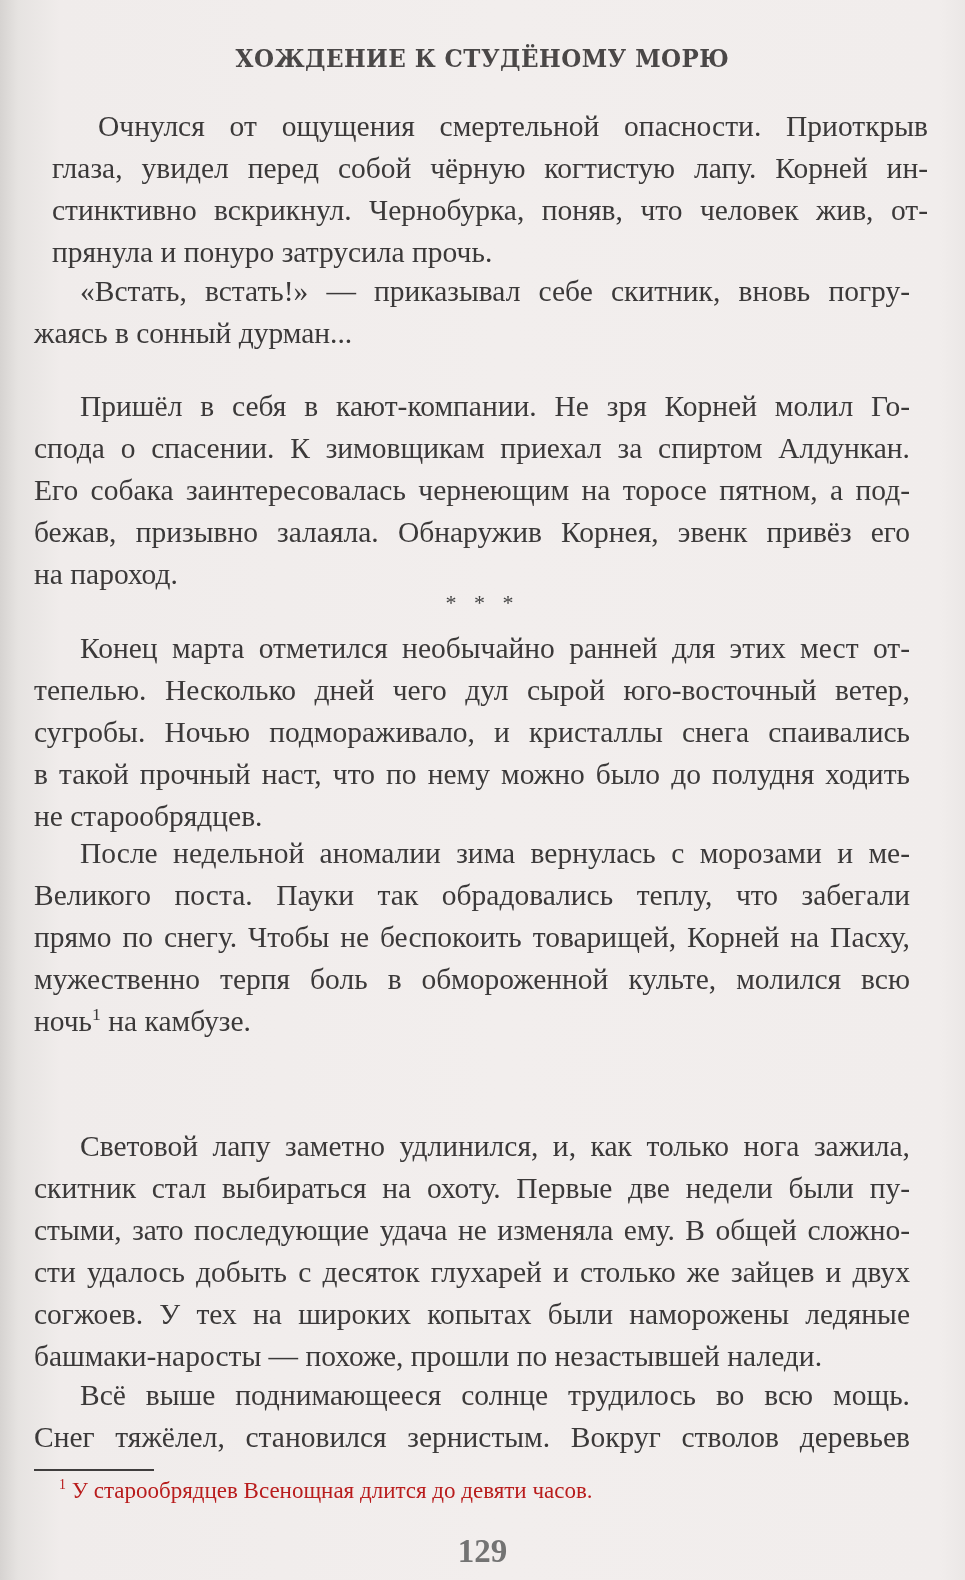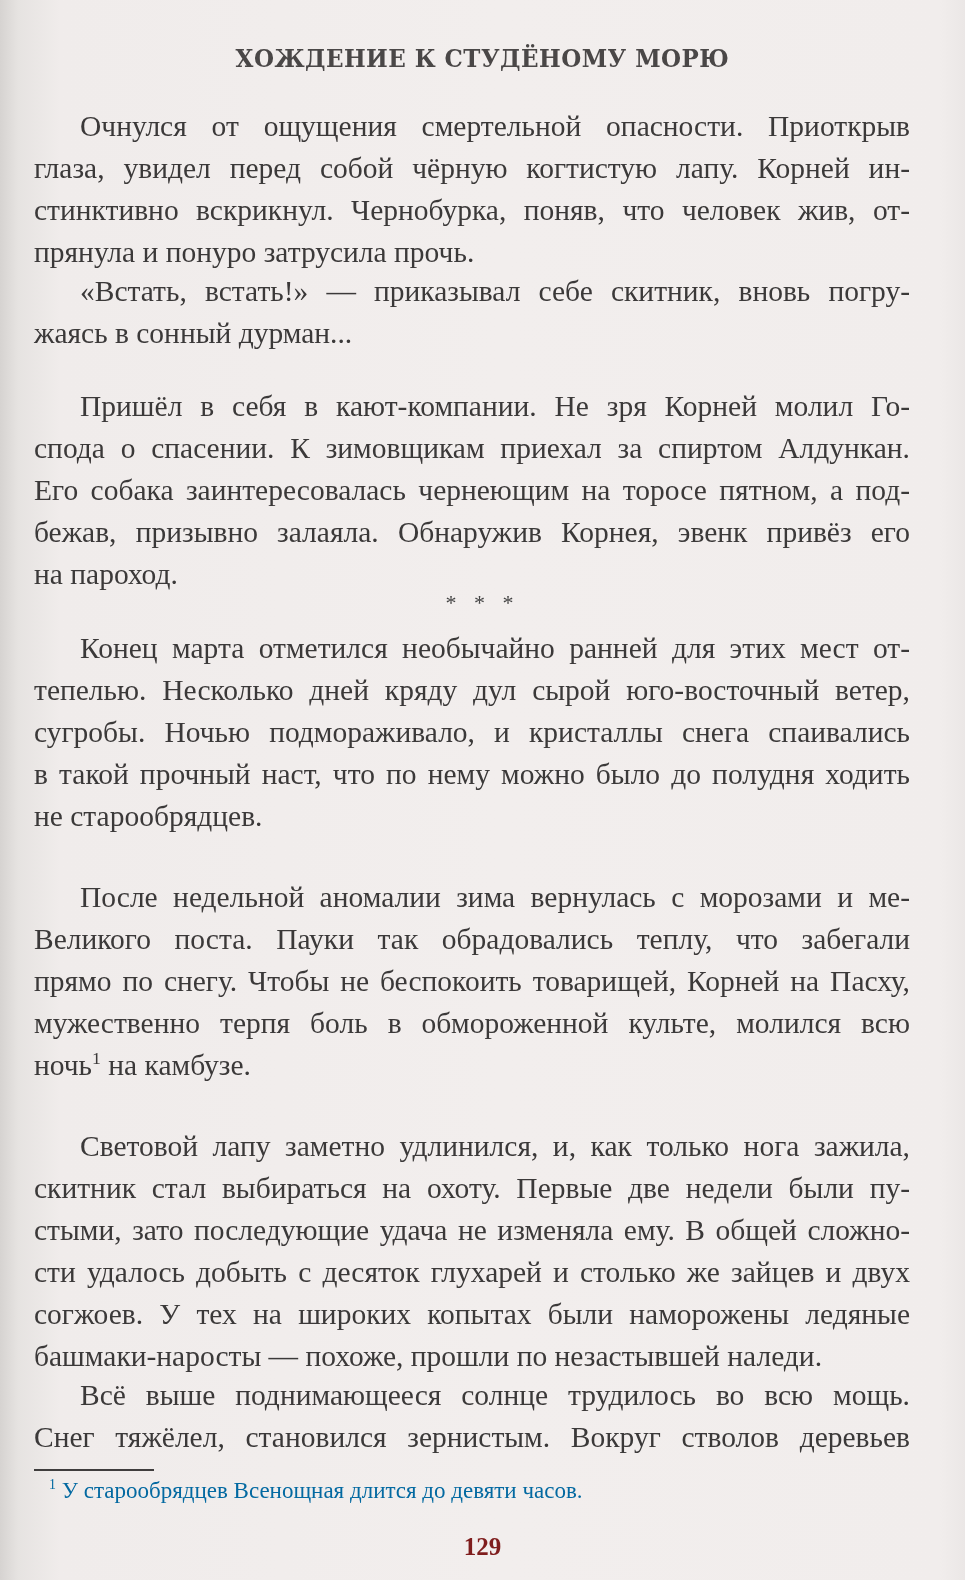--- a/index.html
+++ b/index.html
@@ -69,50 +69,50 @@
   .footnote-rule {
     position: absolute;
     left: 34px;
     top: 1469px;
     width: 120px;
     height: 2px;
     background: #3f3d3d;
   }
   .footnote {
     position: absolute;
-    left: 49px;
+    left: 59px;
     top: 1478px;
     font-size: 23px;
-    color: #0369a1;
+    color: #b91c1c;
     white-space: nowrap;
   }
   .footnote sup, .line sup {
     font-size: 60%;
     vertical-align: super;
     line-height: 0;
   }
   .page-number {
     position: absolute;
     top: 1533px;
     left: 0;
     width: 965px;
     text-align: center;
     font-weight: bold;
-    font-size: 25px;
-    color: #7f1d1d;
+    font-size: 33px;
+    color: #737373;
   }
 </style>
 </head>
 <body>
 
 <div class="page">
 
   <div class="running-head">ХОЖДЕНИЕ К СТУДЁНОМУ МОРЮ</div>
 
-  <div class="text-block" style="top:105px;">
+  <div class="text-block" style="top:105px;margin-left:18px;">
     <span class="line indent">Очнулся от ощущения смертельной опасности. Приоткрыв</span>
     <span class="line">глаза, увидел перед собой чёрную когтистую лапу. Корней ин-</span>
     <span class="line">стинктивно вскрикнул. Чернобурка, поняв, что человек жив, от-</span>
     <span class="line last">прянула и понуро затрусила прочь.</span>
   </div>
 
   <div class="text-block" style="top:270px;">
     <span class="line indent">«Встать, встать!» — приказывал себе скитник, вновь погру-</span>
     <span class="line last">жаясь в сонный дурман...</span>
   </div>
@@ -122,27 +122,27 @@
     <span class="line">спода о спасении. К зимовщикам приехал за спиртом Алдункан.</span>
     <span class="line">Его собака заинтересовалась чернеющим на торосе пятном, а под-</span>
     <span class="line">бежав, призывно залаяла. Обнаружив Корнея, эвенк привёз его</span>
     <span class="line last">на пароход.</span>
   </div>
 
   <div class="separator" style="top:590px;">* * *</div>
 
   <div class="text-block" style="top:627px;">
     <span class="line indent">Конец марта отметился необычайно ранней для этих мест от-</span>
-    <span class="line">тепелью. Несколько дней кряду дул сырой юго-восточный ветер,</span>
+    <span class="line">тепелью. Несколько дней чего дул сырой юго-восточный ветер,</span>
     <span class="line">сугробы. Ночью подмораживало, и кристаллы снега спаивались</span>
     <span class="line">в такой прочный наст, что по нему можно было до полудня ходить</span>
     <span class="line last">не старообрядцев.</span>
   </div>
 
-  <div class="text-block" style="top:876px;">
+  <div class="text-block" style="top:832px;">
     <span class="line indent">После недельной аномалии зима вернулась с морозами и ме-</span>
     <span class="line">Великого поста. Пауки так обрадовались теплу, что забегали</span>
     <span class="line">прямо по снегу. Чтобы не беспокоить товарищей, Корней на Пасху,</span>
     <span class="line">мужественно терпя боль в обмороженной культе, молился всю</span>
     <span class="line last"><span>ночь</span><sup>1</sup><span> на камбузе.</span></span>
   </div>
 
   <div class="text-block" style="top:1125px;">
     <span class="line indent">Световой лапу заметно удлинился, и, как только нога зажила,</span>
     <span class="line">скитник стал выбираться на охоту. Первые две недели были пу-</span>

